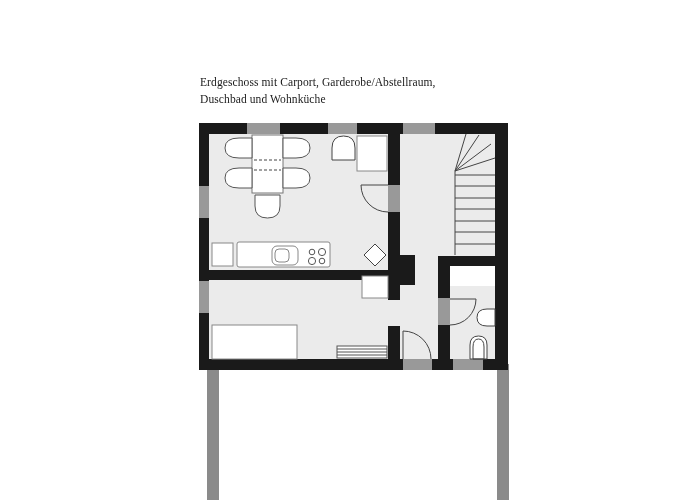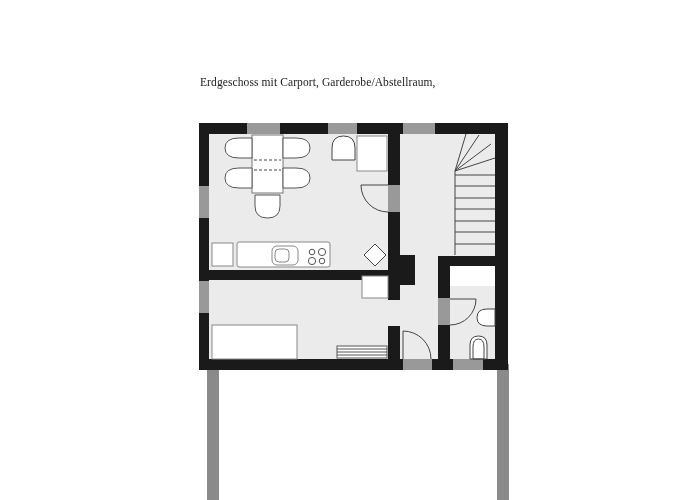--- a/index.html
+++ b/index.html
@@ -20,20 +20,21 @@
     letter-spacing:0.1px;
   }
   .plan-svg{position:absolute;left:0;top:0;}
 </style>
 </head>
 <body>
 
 <div class="canvas">
   <div class="title">
     <div>Erdgeschoss mit Carport, Garderobe/Abstellraum,</div>
+    <div>Duschbad und Wohnküche</div>
   </div>
   <svg class="plan-svg" width="700" height="500" viewBox="0 0 700 500" xmlns="http://www.w3.org/2000/svg">
       <rect x="199" y="75" width="309" height="247" shape-rendering="crispEdges" fill="#ebebeb"></rect>
       <rect x="207" y="316" width="302" height="159" shape-rendering="crispEdges" fill="#8a8a8a"></rect>
       <rect x="219" y="316" width="278" height="147" shape-rendering="crispEdges" fill="#ffffff"></rect>
       <rect x="199" y="75" width="309" height="11" shape-rendering="crispEdges" fill="#1a1a1a"></rect>
       <rect x="199" y="75" width="10" height="247" shape-rendering="crispEdges" fill="#1a1a1a"></rect>
       <rect x="495" y="75" width="13" height="247" shape-rendering="crispEdges" fill="#1a1a1a"></rect>
       <rect x="199" y="311" width="309" height="11" shape-rendering="crispEdges" fill="#1a1a1a"></rect>
       <rect x="388" y="86" width="12" height="166" shape-rendering="crispEdges" fill="#1a1a1a"></rect>

